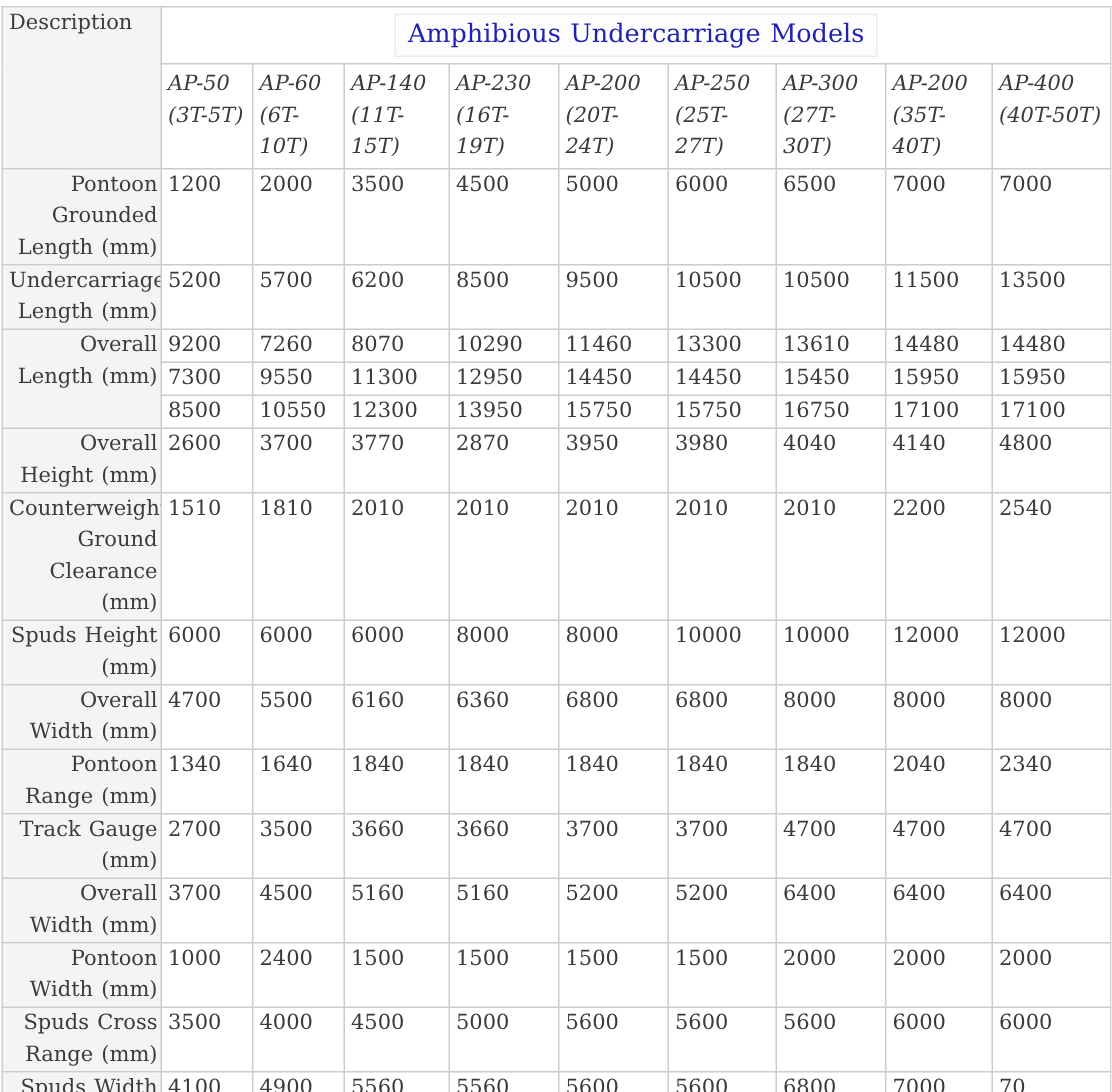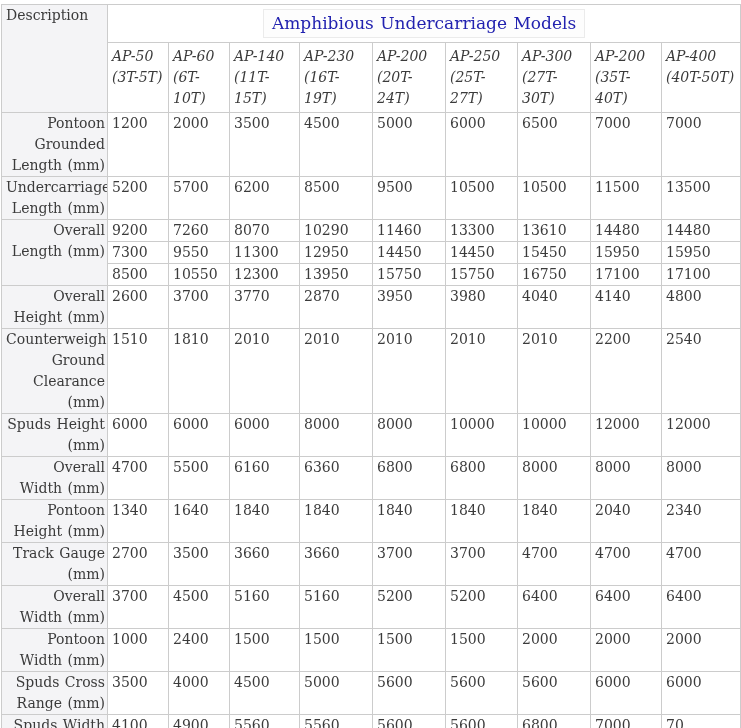--- a/index.html
+++ b/index.html
@@ -217,21 +217,21 @@
         <td class="value-cell">5500</td>
         <td class="value-cell">6160</td>
         <td class="value-cell">6360</td>
         <td class="value-cell">6800</td>
         <td class="value-cell">6800</td>
         <td class="value-cell">8000</td>
         <td class="value-cell">8000</td>
         <td class="value-cell">8000</td>
       </tr>
       <tr>
-        <td class="row-label">Pontoon Height (mm)</td>
+        <td class="row-label">Pontoon Range (mm)</td>
         <td class="value-cell">1340</td>
         <td class="value-cell">1640</td>
         <td class="value-cell">1840</td>
         <td class="value-cell">1840</td>
         <td class="value-cell">1840</td>
         <td class="value-cell">1840</td>
         <td class="value-cell">1840</td>
         <td class="value-cell">2040</td>
         <td class="value-cell">2340</td>
       </tr>

